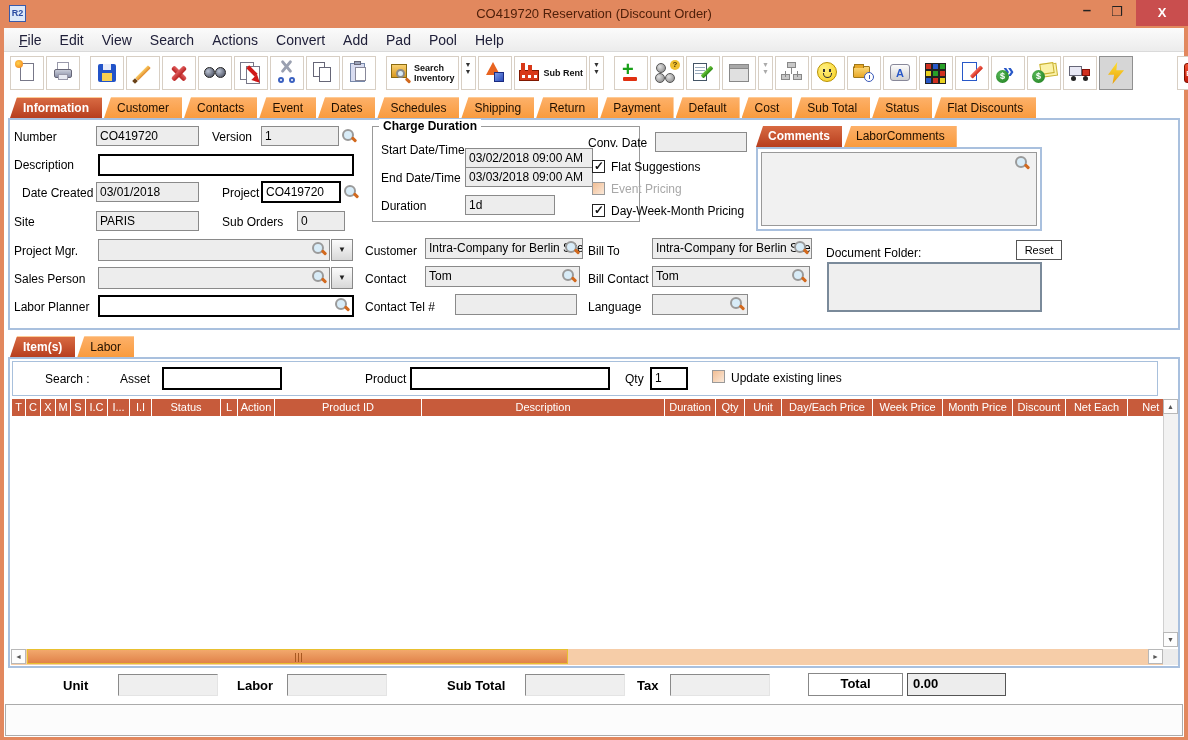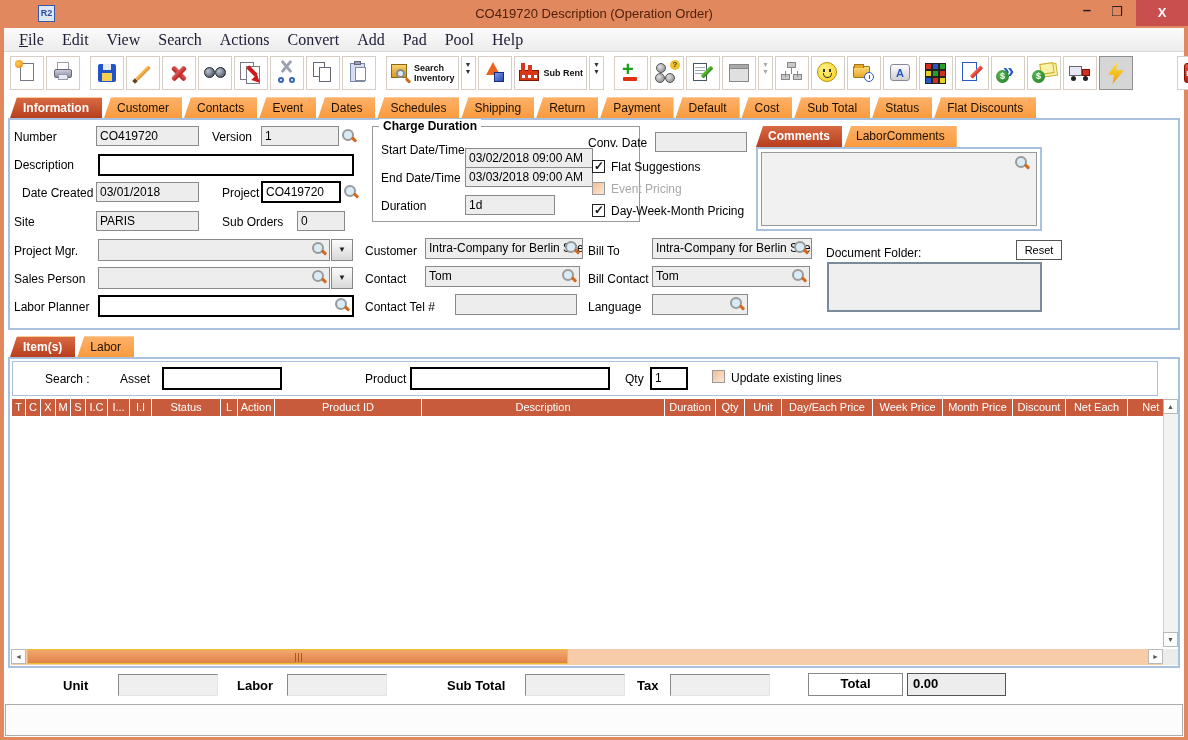--- a/index.html
+++ b/index.html
@@ -6,34 +6,34 @@
   html,body { width:1188px; height:740px; }
   body {
     position:relative; background:#E2885E; overflow:hidden;
     font-family:"Liberation Sans", sans-serif; font-size:12px; color:#000;
   }
   .abs { position:absolute; }
 
   
   .titlebar { position:absolute; left:0; top:0; width:1188px; height:28px; background:#E2885E; }
   .app-icon { position:absolute; left:9px; top:5px; width:17px; height:17px; background:#DCE8F8;
-    border:1px solid #3A5AA8; color:#2A4AA0; font-size:9px; font-weight:bold; text-align:center; line-height:15px;margin-left:29px; }
+    border:1px solid #3A5AA8; color:#2A4AA0; font-size:9px; font-weight:bold; text-align:center; line-height:15px; }
   .win-title { position:absolute; left:0; top:6px; width:100%; text-align:center; color:#50200A; font-size:13px; }
   .win-btn { position:absolute; top:0; height:26px; text-align:center; color:#222; cursor:default; }
   .btn-min { left:1072px; width:30px; font-size:15px; font-weight:bold; line-height:20px; }
   .btn-max { left:1102px; width:30px; font-size:13px; line-height:24px; }
   .btn-close { left:1136px; width:52px; background:#C94E4E; color:#fff; font-weight:bold; font-size:13px; line-height:26px; }
 
   
   .client { position:absolute; left:4px; top:28px; width:1180px; height:709px; background:#FFFFFF; }
 
   
   .menubar { position:absolute; left:4px; top:28px; width:1180px; height:24px;
     background:linear-gradient(#FBFBFB,#ECECEC); border-bottom:1px solid #DADADA; display:flex; align-items:center; padding-left:6px; }
-  .menu-item { display:inline-block; padding:0 9px; font-size:16px; color:#20203A; line-height:22px;font-family:Liberation Serif, serif; }
+  .menu-item { display:inline-block; padding:0 9px; font-size:14px; color:#20203A; line-height:22px; }
   .menu-item.first::first-letter { text-decoration:underline; }
 
   
   .toolbar { position:absolute; left:4px; top:53px; width:1180px; height:42px; background:#fff;
     display:flex; align-items:flex-start; padding:3px 0 0 6px; }
   .tbtn { position:relative; width:34px; height:34px; background:#fff; border:1px solid #D8CFC4; margin-right:2px; flex:0 0 auto; }
   .tbtn.wide { width:auto; padding:0 3px; display:flex; align-items:center; }
   .tbtn.dd { width:15px; }
   .tgap { width:8px; flex:0 0 auto; }
   .tspacer { flex:1 1 auto; }
@@ -165,21 +165,21 @@
   .totalbox { position:absolute; background:#fff; border:1px solid #888; font-size:13px; font-weight:bold; text-align:center; line-height:20px; }
   .totalval { position:absolute; background:#EDEDED; border:1px solid #555; font-size:13px; font-weight:bold; line-height:20px; padding:0 5px; }
 
   .statusbar { position:absolute; background:#FCFCFC; border:1px solid #ABABAB; }
 </style>
 </head>
 <body>
 
 <div class="titlebar">
   <div class="app-icon">R2</div>
-  <div class="win-title">CO419720 Description (Operation Order)</div>
+  <div class="win-title">CO419720 Reservation (Discount Order)</div>
   <div class="win-btn btn-min">–</div>
   <div class="win-btn btn-max">❒</div>
   <div class="win-btn btn-close">X</div>
 </div>
 
 <div class="client"></div>
 
 <div class="menubar">
   <span class="menu-item first">File</span>
   <span class="menu-item">Edit</span>

